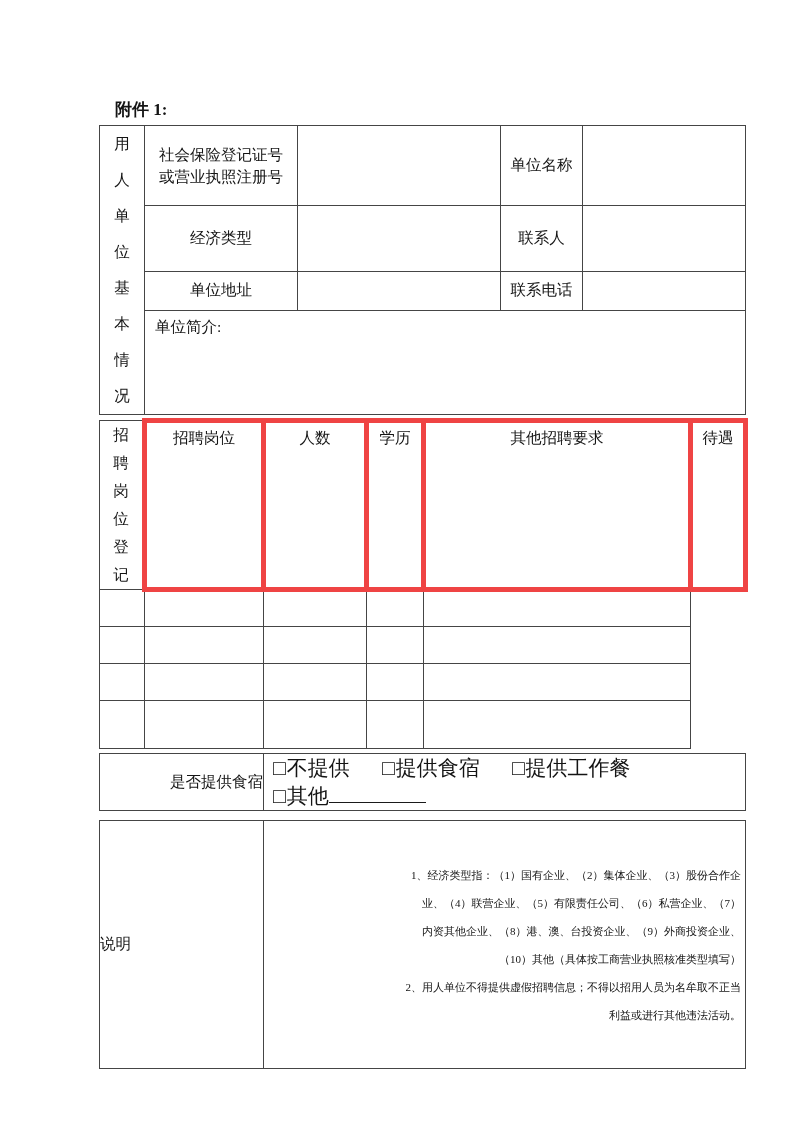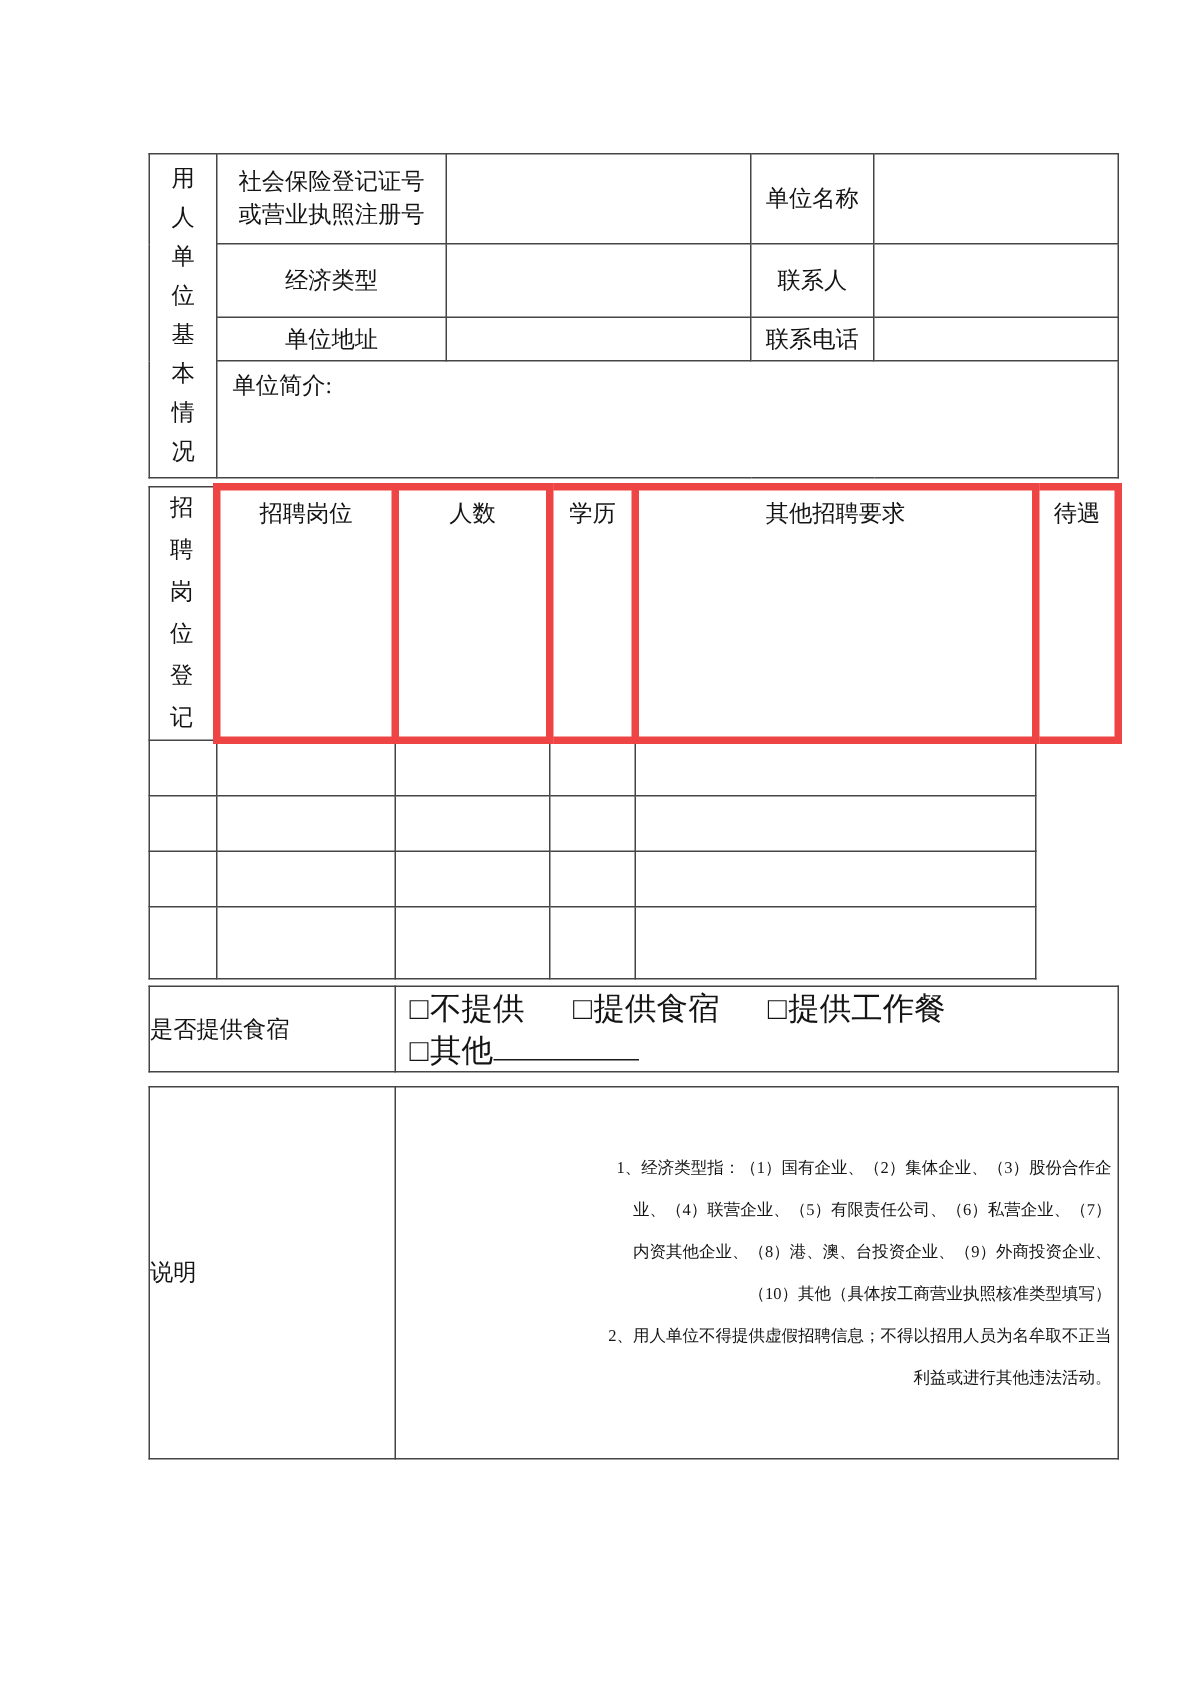--- a/index.html
+++ b/index.html
@@ -32,38 +32,38 @@
   td { border:1px solid #454545; font-size:15.5px; vertical-align:middle; }
 
   .t1 { margin-top:4px; }
   .t2 { margin-top:3px; }
   .t3 { margin-top:4px; }
   .t4 { margin-top:9px; }
 
   .vlabel-cell { text-align:center; }
   .vlabel {
     width:17px; margin:0 auto;
-    word-break:break-all; line-height:26px;
+    word-break:break-all; line-height:36px;
     font-size:15.5px; text-align:center;
   }
   .t2 .vlabel { line-height:28px; }
 
   .lbl { text-align:center; }
   .two-line { white-space:pre-line; line-height:22px; }
   .intro-cell { vertical-align:top; padding:6px 0 0 10px; height:78px; font-size:15.5px; }
 
   .t2 th {
     border:5px solid #ef4444; font-weight:normal; font-size:15.5px;
     vertical-align:top; padding-top:5px; height:43px;
   }
   .t2 td.fill { height:37px; }
   .t2 tr.tall td.fill { height:48px; }
 
   .t3 td { height:56px; }
-  .meals-label { text-align:left;margin-top:21px; }
+  .meals-label { text-align:right;margin-top:21px; }
   .meals-options { padding-left:9px; font-size:21px; }
   .opt { margin-right:27px; white-space:nowrap; }
   .opt.last { margin-right:0; }
   .opt .box { margin-right:1px; }
   .blank-line {
     display:inline-block; width:97px; height:14px;
     border-bottom:1px solid #1a1a1a; vertical-align:baseline;
   }
 
   .t4 td { height:248px; }
@@ -73,20 +73,21 @@
     padding:0 4px 0 9px;
     text-align:right;
   }
 </style>
 </head>
 <body>
 
 <div class="page">
   <div class="content">
 
+    <div class="attachment">附件 1:</div>
 
 
 
     <table class="t1">
       <colgroup>
         <col style="width:45px">
           <col style="width:153px">
           <col style="width:203px">
         <col style="width:82px">
           <col style="width:163px">

